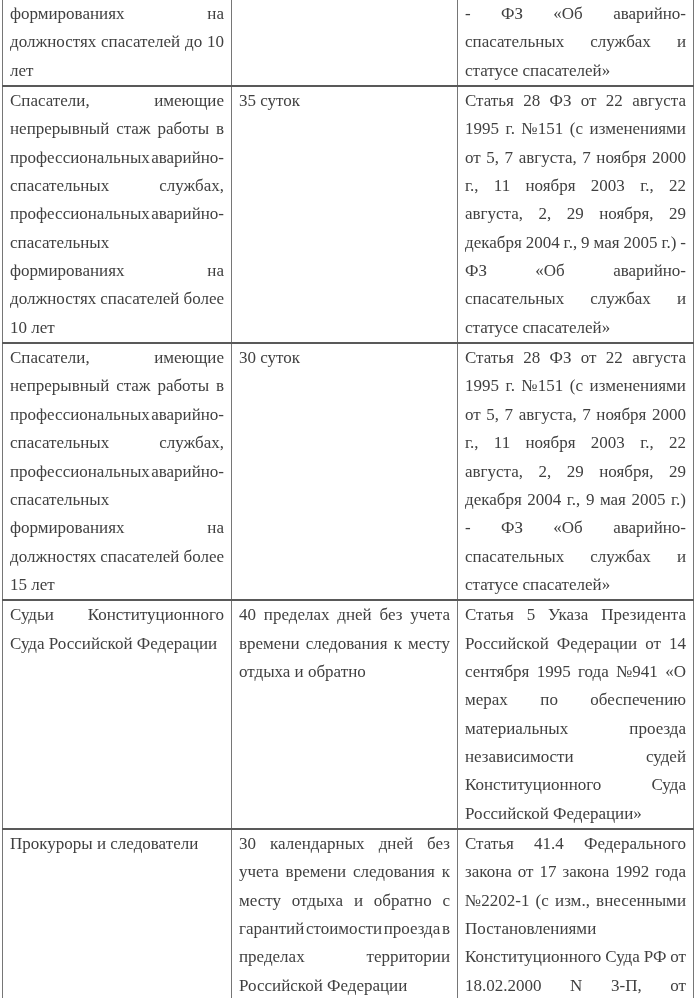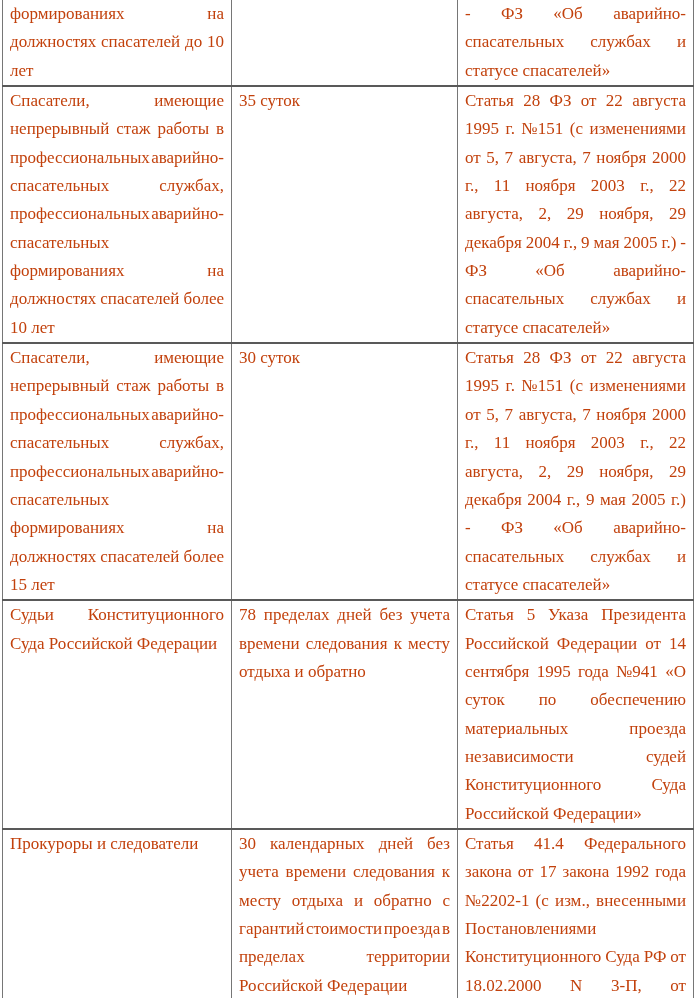--- a/index.html
+++ b/index.html
@@ -3,21 +3,21 @@
 <meta charset="utf-8">
 <style>
   html, body { margin: 0; padding: 0; background: #e8e8e8; }
   .page {
     position: relative;
     width: 700px;
     height: 998px;
     background: #ffffff;
     overflow: hidden;
     font-family: "Liberation Serif", "DejaVu Serif", serif;
-    color: #c2410c;
+    color: #404040;
   }
   table.doc-table {
     position: absolute;
     left: 2px;
     top: 0;
     width: 691px;
     border-collapse: collapse;
     table-layout: fixed;
   }
   table.doc-table td {
@@ -294,21 +294,21 @@
         <tr>
           <td>
             <div class="line stretch">
               <span>Судьи</span>
               <span>Конституционного</span>
             </div>
             <div class="line">Суда Российской Федерации</div>
           </td>
           <td>
             <div class="line stretch">
-              <span>78</span>
+              <span>40</span>
               <span>пределах</span>
               <span>дней</span>
               <span>без</span>
               <span>учета</span>
             </div>
             <div class="line stretch">
               <span>времени</span>
               <span>следования</span>
               <span>к</span>
               <span>месту</span>
@@ -329,21 +329,21 @@
               <span>14</span>
             </div>
             <div class="line stretch">
               <span>сентября</span>
               <span>1995</span>
               <span>года</span>
               <span>№941</span>
               <span>«О</span>
             </div>
             <div class="line stretch">
-              <span>суток</span>
+              <span>мерах</span>
               <span>по</span>
               <span>обеспечению</span>
             </div>
             <div class="line stretch">
               <span>материальных</span>
               <span>проезда</span>
             </div>
             <div class="line stretch">
               <span>независимости</span>
               <span>судей</span>

